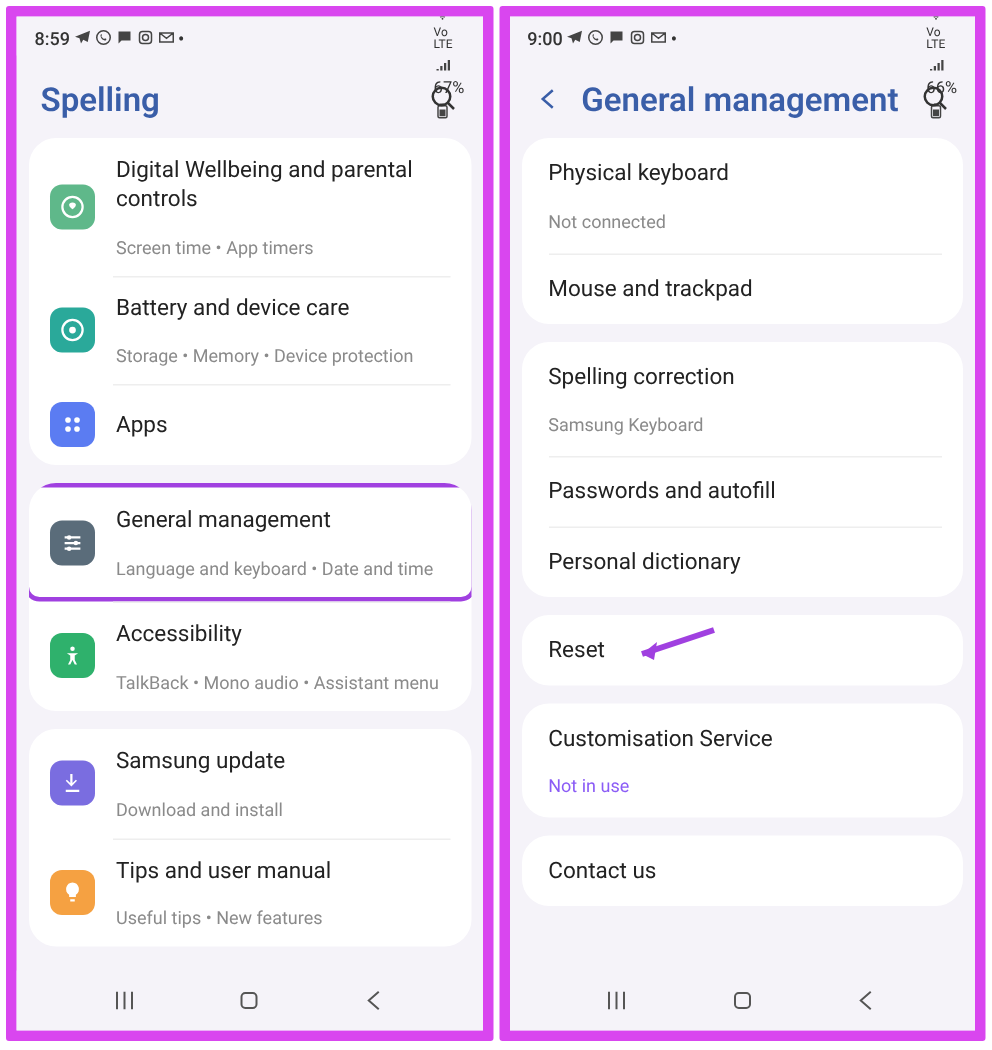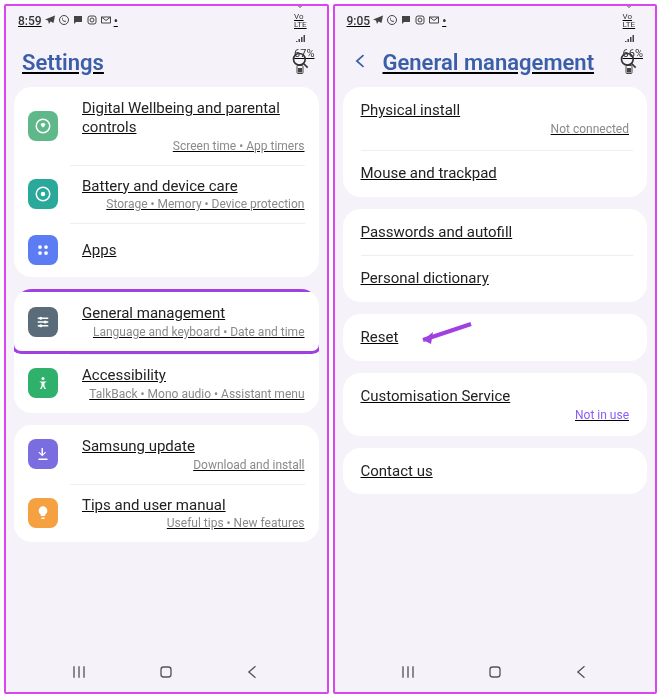--- a/index.html
+++ b/index.html
@@ -6,28 +6,27 @@
   body {
     font-family: -apple-system, BlinkMacSystemFont, "Segoe UI", Roboto, sans-serif;
     background: #fff;
     display: flex;
     gap: 4px;
     padding: 4px;
   }
   .phone {
     width: 326px;
     height: 690px;
-    border: 2px solid #d946ef;
+    border: 7px solid #d946ef;
     border-radius: 2px;
     background: #f5f3f9;
     display: flex;
     flex-direction: column;
     overflow: hidden;
     position: relative;
-    text-decoration: underline;
   }
   .status-bar {
     height: 26px;
     display: flex;
     align-items: center;
     justify-content: space-between;
     padding: 4px 12px 0;
     font-size: 12px;
     color: #333;
     background: #f5f3f9;
@@ -60,21 +59,21 @@
   .card {
     background: #fff;
     border-radius: 18px;
     margin-bottom: 12px;
     overflow: hidden;
   }
   .item {
     display: flex;
     align-items: center;
     padding: 12px 14px;
-    gap: 24px;
+    gap: 14px;
     position: relative;
   }
   .item.with-icon { padding: 12px 14px; }
   .item.no-icon { padding: 14px 18px; }
   .item + .item::before {
     content: "";
     position: absolute;
     top: 0;
     left: 56px;
     right: 14px;
@@ -84,21 +83,21 @@
   .item.no-icon + .item.no-icon::before { left: 18px; }
   .icon-circle {
     width: 30px; height: 30px;
     border-radius: 8px;
     display: flex; align-items: center; justify-content: center;
     flex-shrink: 0;
   }
   .icon-circle svg { width: 18px; height: 18px; fill: #fff; }
   .item-text { flex: 1; min-width: 0; }
   .item-title { font-size: 15px; color: #222; line-height: 1.25; }
-  .item-sub { font-size: 12px; color: #8a8a8a; margin-top: 2px; text-align: right; }
+  .item-sub { font-size: 12px; color: #8a8a8a; margin-top: 16px; }
   .item-sub.blue { color: #8b5cf6; }
   .highlight {
     border: 3px solid #a040e0;
     border-radius: 10px;
     margin: 0 -3px;
   }
   .nav-bar {
     height: 40px;
     display: flex;
     align-items: center;
@@ -161,21 +160,21 @@
       <span>67%</span>
       <svg viewBox="0 0 24 24">
           <rect x="6" y="5" width="12" height="16" rx="2" fill="none" stroke="#444" stroke-width="2"></rect>
           <rect x="9" y="2" width="6" height="3" fill="#444"></rect>
           <rect x="8" y="10" width="8" height="9" fill="#444"></rect>
         </svg>
     </div>
   </div>
 
   <div class="header">
-    <h1>Settings</h1>
+    <h1>Spelling</h1>
     <div class="search-btn">
       <svg viewBox="0 0 24 24" fill="none" stroke-width="2">
           <circle cx="10" cy="10" r="7"></circle>
           <path d="m20 20-5-5"></path>
         </svg>
     </div>
   </div>
 
   <div class="content" id="left-content">
       <div class="card">
@@ -280,21 +279,21 @@
       </svg>
     <svg viewBox="0 0 24 24">
         <path d="M15 5l-8 7 8 7"></path>
       </svg>
   </div>
 </div>
 
 <div class="phone">
   <div class="status-bar">
     <div class="status-left">
-      <span>9:05</span>
+      <span>9:00</span>
       <span class="status-icons">
         <svg viewBox="0 0 24 24">
             <path fill="#444" d="M22 3 2 11l6 2 2 7 3-5 6 3z"></path>
           </svg>
         <svg viewBox="0 0 24 24">
             <circle cx="12" cy="12" r="9" fill="none" stroke="#444" stroke-width="2"></circle>
             <path fill="#444" d="M8 9c0 4 3 7 7 7l1-2-2-1-1 1c-2-1-3-2-4-4l1-1-1-2z"></path>
           </svg>
         <svg viewBox="0 0 24 24">
             <path fill="#444" d="M4 4h16v12H8l-4 4z"></path>
@@ -346,31 +345,37 @@
           <circle cx="10" cy="10" r="7"></circle>
           <path d="m20 20-5-5"></path>
         </svg>
     </div>
   </div>
 
   <div class="content" id="right-content">
       <div class="card">
         <div class="item no-icon" style="position: relative;">
           <div class="item-text">
-            <div class="item-title">Physical install</div>
+            <div class="item-title">Physical keyboard</div>
             <div class="item-sub">Not connected</div>
           </div>
         </div>
         <div class="item no-icon" style="position: relative; justify-content: flex-end;">
           <div class="item-text">
             <div class="item-title">Mouse and trackpad</div>
           </div>
         </div>
       </div>
       <div class="card">
+        <div class="item no-icon" style="position: relative;">
+          <div class="item-text">
+            <div class="item-title">Spelling correction</div>
+            <div class="item-sub">Samsung Keyboard</div>
+          </div>
+        </div>
         <div class="item no-icon" style="position: relative;">
           <div class="item-text">
             <div class="item-title">Passwords and autofill</div>
           </div>
         </div>
         <div class="item no-icon" style="position: relative; justify-content: flex-end;">
           <div class="item-text">
             <div class="item-title">Personal dictionary</div>
           </div>
         </div>

